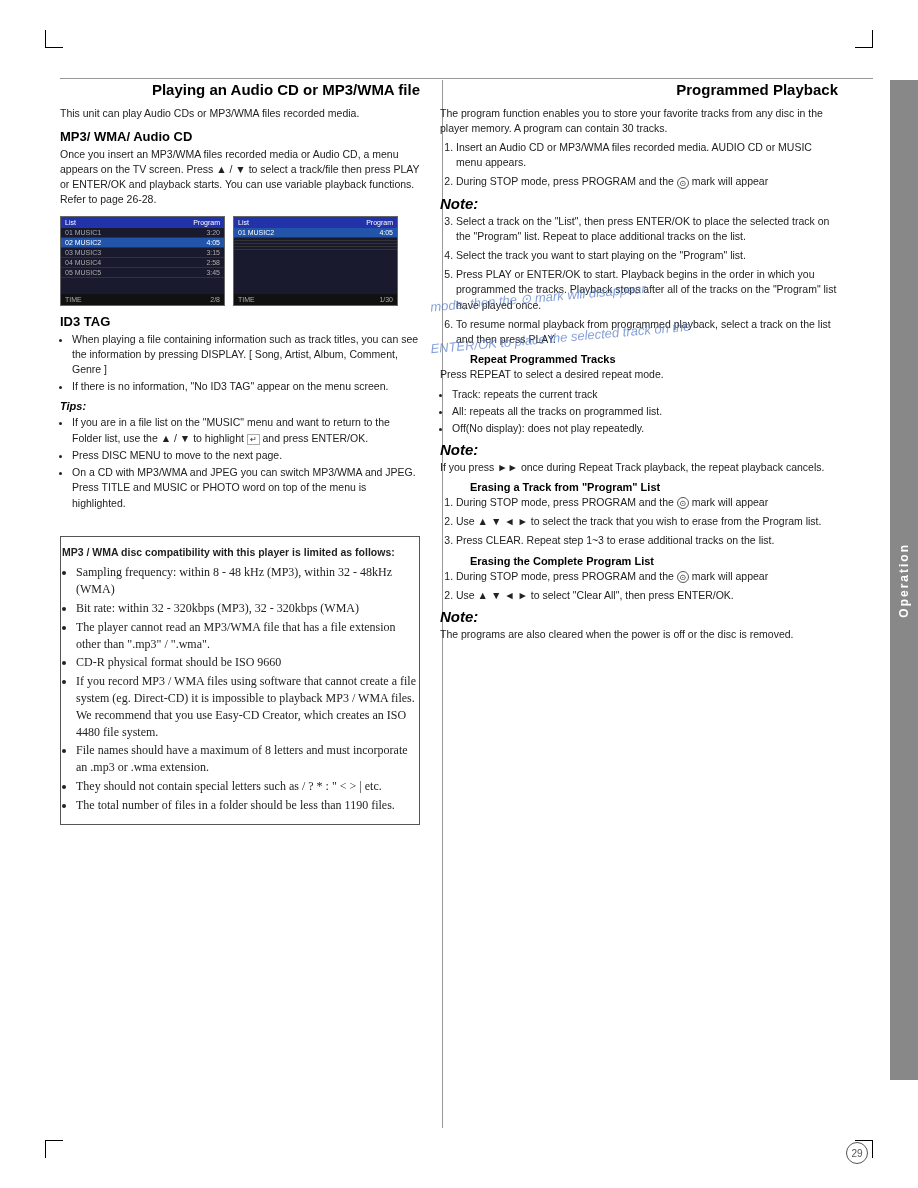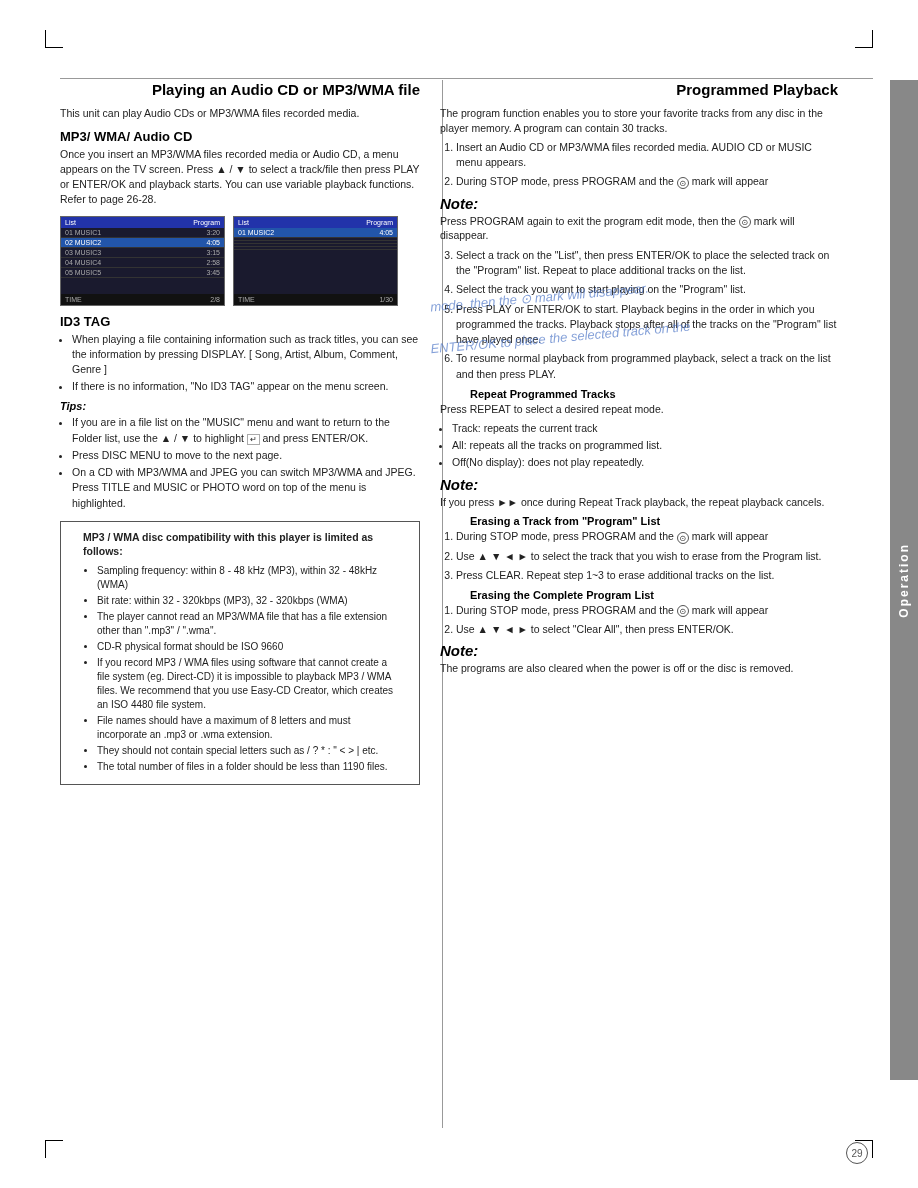--- a/index.html
+++ b/index.html
@@ -229,39 +229,40 @@
       color: #aaa;
       font-size: 7px;
       padding: 2px 4px;
       display: flex;
       justify-content: space-between;
     }
 
     
     .compat-box {
       border: 1px solid #555;
-      padding: 8px 22px;
-      margin-top: 10px;
+      padding: 8px 1px;
+      margin-top: 25px;
       font-size: 10px;
       line-height: 1.4;
       color: #222;
     }
     .compat-box .box-title {
       font-weight: bold;
       font-size: 10.5px;
       margin-bottom: 5px;
     }
     .compat-box ul {
       padding-left: 14px;
     }
     .compat-box ul li {
       list-style: disc;
       margin-bottom: 2px;
-      font-size: 10px;
+      font-size: 12px;
       line-height: 1.4;
+      font-family: Liberation Serif, serif;
     }
 
     
     .blue-overlay {
       position: absolute;
       top: 0; left: 0; right: 0; bottom: 0;
       pointer-events: none;
       z-index: 10;
     }
     .blue-text-1 {
@@ -454,21 +455,20 @@
     <h1 class="section-title">Programmed Playback</h1>
 
     <p class="body-text">The program function enables you to store your favorite tracks from any disc in the player memory. A program can contain 30 tracks.</p>
 
     <ol class="numbered-list">
       <li>Insert an Audio CD or MP3/WMA files recorded media. AUDIO CD or MUSIC menu appears.</li>
       <li>During STOP mode, press PROGRAM and the <span class="inline-icon">⊙</span> mark will appear</li>
     </ol>
 
     <span class="note-label">Note:</span>
-    <p class="note-text">Press PROGRAM again to exit the program edit mode, then the <span class="inline-icon">⊙</span> mark will disappear.</p>
 
     <ol class="numbered-list" start="3">
       <li>Select a track on the "List", then press ENTER/OK to place the selected track on the "Program" list. Repeat to place additional tracks on the list.</li>
       <li>Select the track you want to start playing on the "Program" list.</li>
       <li>Press PLAY or ENTER/OK to start. Playback begins in the order in which you programmed the tracks. Playback stops after all of the tracks on the "Program" list have played once.</li>
       <li>To resume normal playback from programmed playback, select a track on the list and then press PLAY.</li>
     </ol>
 
     <div class="sub-heading-sm">Repeat Programmed Tracks</div>
     <p class="body-text">Press REPEAT to select a desired repeat mode.</p>

